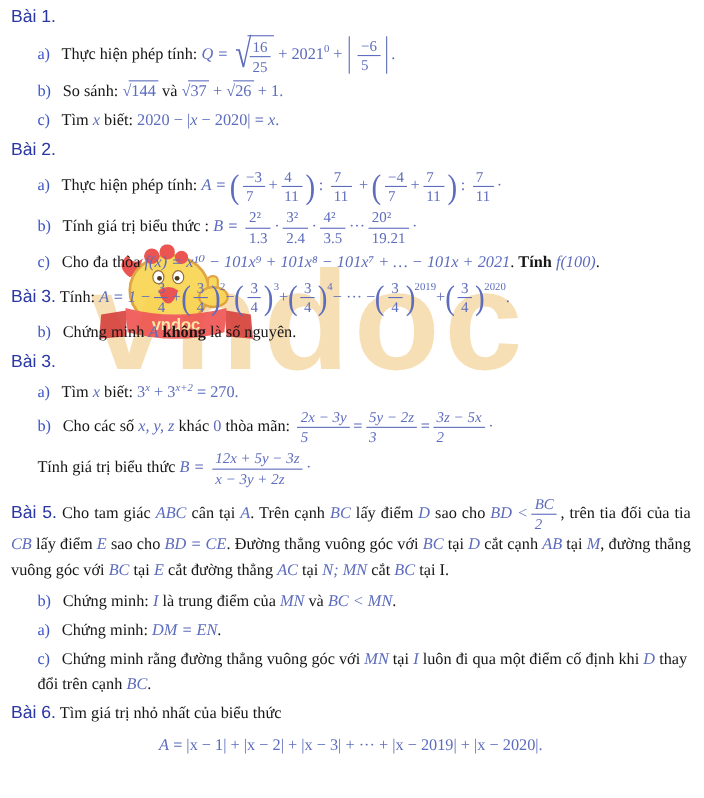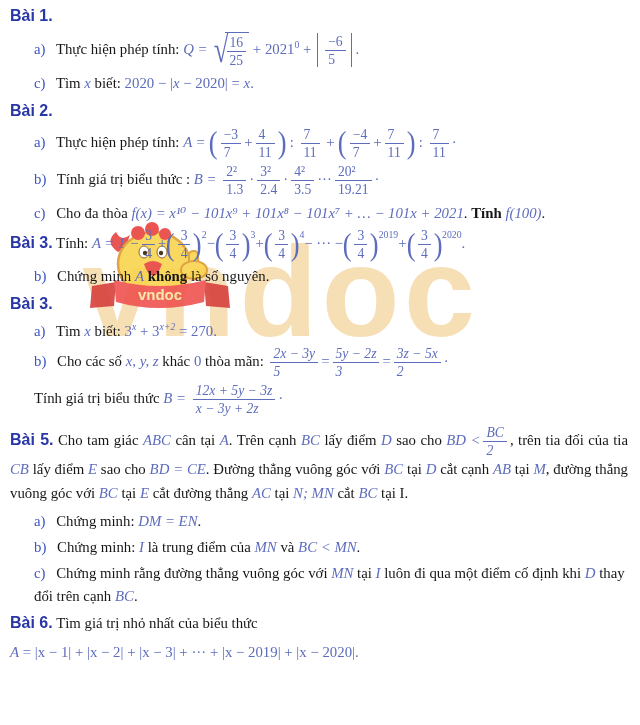--- a/index.html
+++ b/index.html
@@ -1,42 +1,42 @@
 <!DOCTYPE html>
 <html><head>
 <meta charset="utf-8">
 <style>
 *{box-sizing:border-box}
 html,body{margin:0;padding:0}
 body{width:640px;height:725px;overflow:hidden;position:relative;background:#fff;
   font-family:"Liberation Serif","DejaVu Serif",serif;font-size:14.8px;line-height:1.5;color:#161616}
 .page{position:relative;z-index:1;padding:4px 12px 0 10px}
 .sec{margin-bottom:4px}
-.t{font-family:"Liberation Sans","DejaVu Sans",sans-serif;font-weight:700;color:#2836a6;font-size:16px}
+.t{font-family:"Liberation Sans","DejaVu Sans",sans-serif;font-weight:400;color:#2836a6;font-size:16px}
 .it{margin:4px 0 4px 24px}
 .mk{color:#3c55c6;margin-right:7px}
 .tx{color:#161616}
 .bold{font-weight:700}
 .m{color:#5d6cbc}
 .mi{color:#5d6cbc;font-style:italic}
 .fr{display:inline-block;vertical-align:middle;text-align:left;font-size:.92em;line-height:1.12;margin:0 3px}
 .fr .n{display:block;border-bottom:1px solid currentColor;padding:0 3px 1px}
 .fr .d{display:block;padding:1px 3px 0}
 sup.sp{font-size:.66em}
 sup.spB{font-size:.66em;vertical-align:1.05em}
 .sq{white-space:nowrap}
 .sq .rad{letter-spacing:-1px}
 .sq .sqc{display:inline-block;border-top:1.3px solid currentColor;padding:0 2px;margin-left:-1px;line-height:1.25}
 .sqB{white-space:nowrap}
 .sqB .radB{display:inline-block;font-size:2.5em;line-height:0;vertical-align:middle;transform:scaleX(.72);margin-right:-7px}
 .sqB .sqcB{display:inline-block;vertical-align:middle;border-top:1.4px solid currentColor;padding:2px 3px 0 2px}
 .sqB .fr{margin:0}
 .bp{display:inline-block;font-size:2.1em;line-height:0;vertical-align:middle;font-weight:400;transform:scaleX(.85);margin:0 -1px}
 .tb{display:inline-block;border-left:1.4px solid currentColor;height:34px;vertical-align:middle;margin:0 4px 0 2px}
-.ctr{text-align:left;margin-top:6px}
+.ctr{text-align:center;margin-top:6px}
 .e5p{text-align:justify;margin:8px 0 2px;line-height:1.62}
 .wmtext{position:absolute;left:82px;top:196px;z-index:0;font-family:"Liberation Sans","DejaVu Sans",sans-serif;
   font-weight:700;font-size:128px;letter-spacing:4px;color:#f7dcae;opacity:.9;user-select:none}
 .mascot{position:absolute;left:86px;top:222px;width:148px;height:102px;z-index:0}
 </style>
 </head>
 <body>
 
 <div class="wmtext">vndoc</div>
 
@@ -68,20 +68,30 @@
     <div class="it">
       <span class="mk">a)</span>
       <span class="tx">Thực hiện phép tính:</span>
       <span class="mi">Q =</span>
       <span class="m sqB"><span class="radB">√</span><span class="sqcB"><span class="fr"><span class="n">16</span><span class="d">25</span></span></span></span>
       <span class="m">+ 2021</span><sup class="m sp">0</sup>
       <span class="m">+</span>
       <span class="m"><span class="tb"></span><span class="fr"><span class="n">−6</span><span class="d">5</span></span><span class="tb"></span></span><span class="m">.</span>
     </div>
     <div class="it">
+      <span class="mk">b)</span>
+      <span class="tx">So sánh:</span>
+      <span class="m sq"><span class="rad">√</span><span class="sqc">144</span></span>
+      <span class="tx">và</span>
+      <span class="m sq"><span class="rad">√</span><span class="sqc">37</span></span>
+      <span class="m">+</span>
+      <span class="m sq"><span class="rad">√</span><span class="sqc">26</span></span>
+      <span class="m">+ 1.</span>
+    </div>
+    <div class="it">
       <span class="mk">c)</span>
       <span class="tx">Tìm</span>
       <span class="mi">x</span>
       <span class="tx">biết:</span>
       <span class="m">2020 − |</span><span class="mi">x</span>
       <span class="m">− 2020| =</span>
       <span class="mi">x</span><span class="m">.</span>
     </div>
   </section>
 
@@ -149,32 +159,32 @@
     <div class="it">
       <span class="tx">Tính giá trị biểu thức</span>
       <span class="mi">B =</span>
       <span class="m fr mi"><span class="n">12x + 5y − 3z</span><span class="d">x − 3y + 2z</span></span><span class="m">·</span>
     </div>
   </section>
 
   <section class="sec">
     <p class="e5p"><span class="t">Bài 5.</span><span class="tx"> Cho tam giác </span><span class="mi">ABC</span><span class="tx"> cân tại </span><span class="mi">A</span><span class="tx">. Trên cạnh </span><span class="mi">BC</span><span class="tx"> lấy điểm </span><span class="mi">D</span><span class="tx"> sao cho </span><span class="mi">BD &lt;</span><span class="m fr mi"><span class="n">BC</span><span class="d">2</span></span><span class="tx">, trên tia đối của tia </span><span class="mi">CB</span><span class="tx"> lấy điểm </span><span class="mi">E</span><span class="tx"> sao cho </span><span class="mi">BD = CE</span><span class="tx">. Đường thẳng vuông góc với </span><span class="mi">BC</span><span class="tx"> tại </span><span class="mi">D</span><span class="tx"> cắt cạnh </span><span class="mi">AB</span><span class="tx"> tại </span><span class="mi">M</span><span class="tx">, đường thẳng vuông góc với </span><span class="mi">BC</span><span class="tx"> tại </span><span class="mi">E</span><span class="tx"> cắt đường thẳng </span><span class="mi">AC</span><span class="tx"> tại </span><span class="mi">N; MN</span><span class="tx"> cắt </span><span class="mi">BC</span><span class="tx"> tại I.</span></p>
     <div class="it">
-      <span class="mk">a)</span>
-      <span class="tx">Chứng minh:</span>
-      <span class="mi">DM = EN</span><span class="tx">.</span>
-    </div>
-    <div class="it">
       <span class="mk">b)</span>
       <span class="tx">Chứng minh:</span>
       <span class="mi">I</span>
       <span class="tx">là trung điểm của</span>
       <span class="mi">MN</span>
       <span class="tx">và</span>
       <span class="mi">BC &lt; MN</span><span class="tx">.</span>
+    </div>
+    <div class="it">
+      <span class="mk">a)</span>
+      <span class="tx">Chứng minh:</span>
+      <span class="mi">DM = EN</span><span class="tx">.</span>
     </div>
     <div class="it">
       <span class="mk">c)</span>
       <span class="tx">Chứng minh rằng đường thẳng vuông góc với</span>
       <span class="mi">MN</span>
       <span class="tx">tại</span>
       <span class="mi">I</span>
       <span class="tx">luôn đi qua một điểm cố định khi</span>
       <span class="mi">D</span>
       <span class="tx">thay đổi trên cạnh</span>

